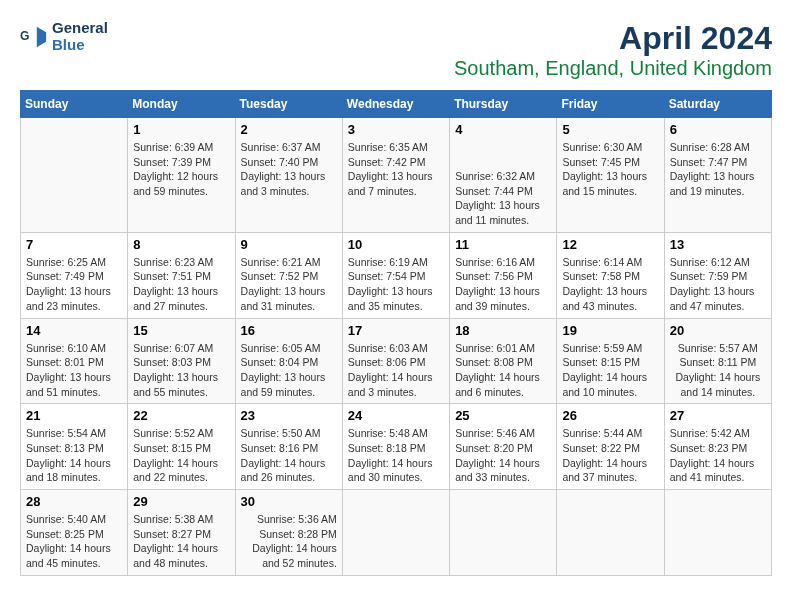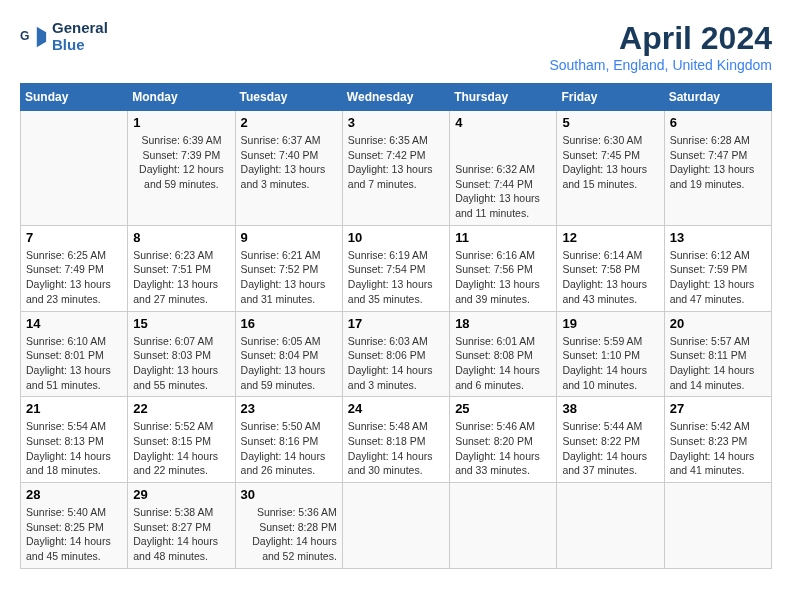--- a/index.html
+++ b/index.html
@@ -37,22 +37,22 @@
     .title-block {
       text-align: right;
     }
     .main-title {
       font-size: 32px;
       font-weight: bold;
       color: #1a3a5c;
       text-align: right;
     }
     .subtitle {
-      font-size: 14px;
-      color: #3b82f6;
+      font-size: 20px;
+      color: #15803d;
       font-weight: normal;
     }
     table {
       width: 100%;
       border-collapse: collapse;
       font-size: 11px;
     }
     thead tr th {
       background-color: #2e6db4;
       color: #fff;
@@ -117,21 +117,21 @@
         <th>Thursday</th>
         <th>Friday</th>
         <th>Saturday</th>
       </tr>
   </thead>
   <tbody id="calendar-body">
   <tr>
         <td></td>
         <td>
           <span class="day-number">1</span>
-          <div class="cell-content" style="white-space: pre-line; text-align: center;">Sunrise: 6:39 AM
+          <div class="cell-content" style="white-space: pre-line;">Sunrise: 6:39 AM
 Sunset: 7:39 PM
 Daylight: 12 hours
 and 59 minutes.</div>
         </td>
         <td>
           <span class="day-number">2</span>
           <div class="cell-content" style="white-space: pre-line;">Sunrise: 6:37 AM
 Sunset: 7:40 PM
 Daylight: 13 hours
 and 3 minutes.</div>
@@ -248,27 +248,27 @@
         <td>
           <span class="day-number">18</span>
           <div class="cell-content" style="white-space: pre-line;">Sunrise: 6:01 AM
 Sunset: 8:08 PM
 Daylight: 14 hours
 and 6 minutes.</div>
         </td>
         <td>
           <span class="day-number">19</span>
           <div class="cell-content" style="white-space: pre-line;">Sunrise: 5:59 AM
-Sunset: 1:10 PM
+Sunset: 8:15 PM
 Daylight: 14 hours
 and 10 minutes.</div>
         </td>
         <td>
           <span class="day-number">20</span>
-          <div class="cell-content" style="white-space: pre-line;">Sunrise: 5:57 AM
+          <div class="cell-content" style="white-space: pre-line; text-align: center;">Sunrise: 5:57 AM
 Sunset: 8:11 PM
 Daylight: 14 hours
 and 14 minutes.</div>
         </td>
       </tr>
       <tr>
         <td>
           <span class="day-number">21</span>
           <div class="cell-content" style="white-space: pre-line;">Sunrise: 5:54 AM
 Sunset: 8:13 PM
@@ -297,21 +297,21 @@
 and 30 minutes.</div>
         </td>
         <td>
           <span class="day-number">25</span>
           <div class="cell-content" style="white-space: pre-line;">Sunrise: 5:46 AM
 Sunset: 8:20 PM
 Daylight: 14 hours
 and 33 minutes.</div>
         </td>
         <td>
-          <span class="day-number">38</span>
+          <span class="day-number">26</span>
           <div class="cell-content" style="white-space: pre-line;">Sunrise: 5:44 AM
 Sunset: 8:22 PM
 Daylight: 14 hours
 and 37 minutes.</div>
         </td>
         <td>
           <span class="day-number">27</span>
           <div class="cell-content" style="white-space: pre-line;">Sunrise: 5:42 AM
 Sunset: 8:23 PM
 Daylight: 14 hours

